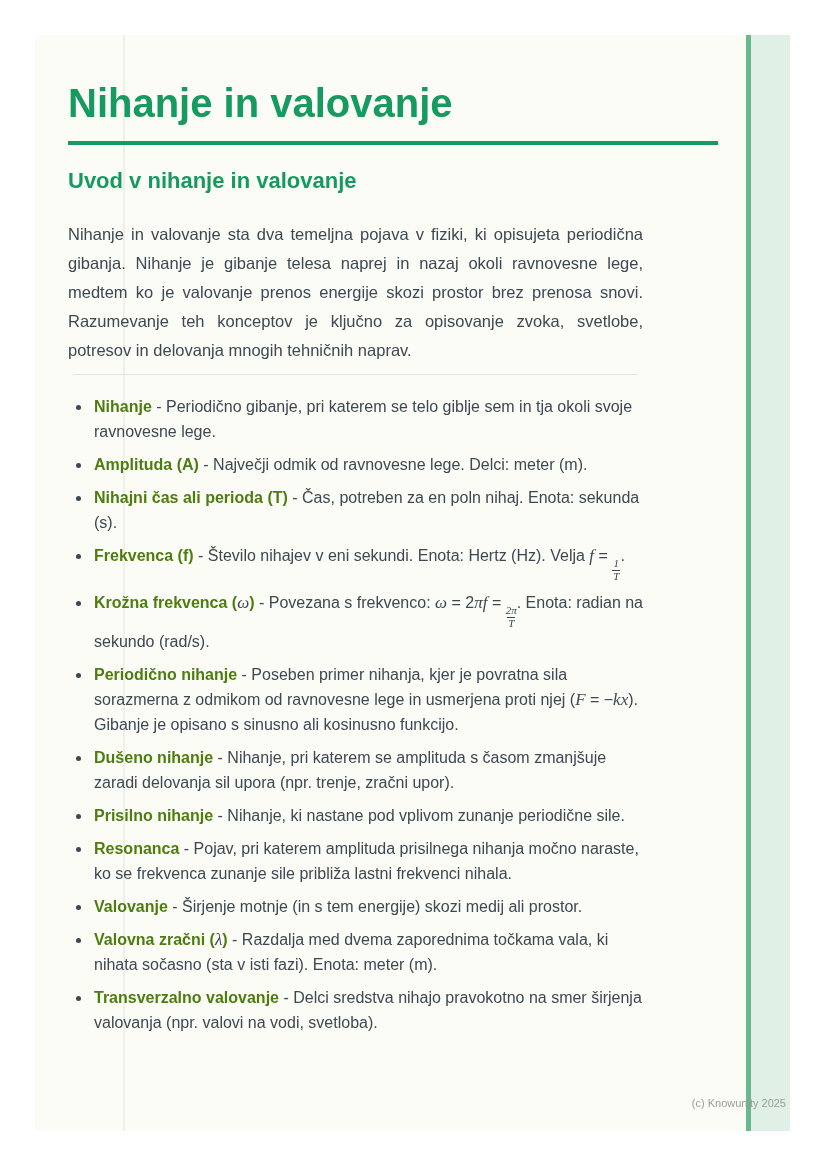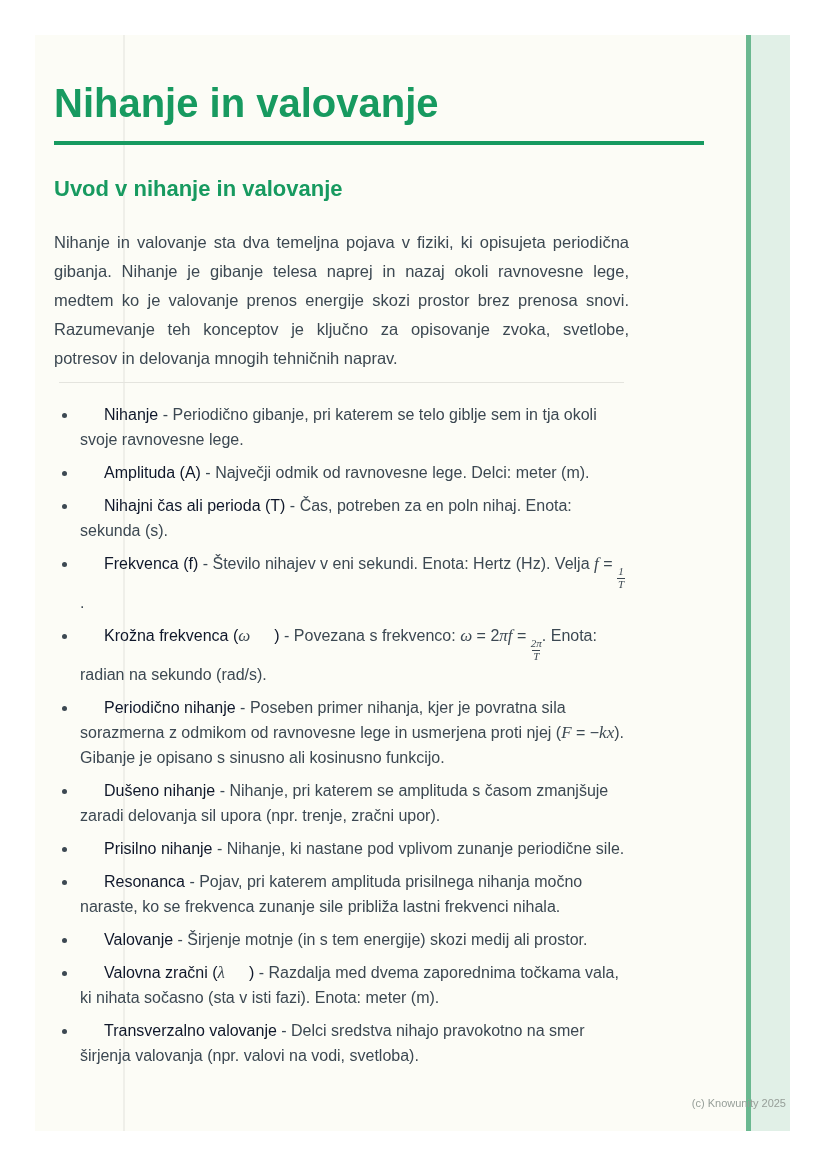--- a/index.html
+++ b/index.html
@@ -41,21 +41,21 @@
   .accent-line {
     position: absolute;
     top: 0;
     right: 39px;
     width: 5px;
     height: 100%;
     background: #6ab890;
   }
   .content {
     position: absolute;
-    left: 19px;
+    left: 33px;
     top: 0;
     width: 575px;
     padding-top: 46px;
     color: #3c4852;
   }
   .page-title {
     font-size: 40px;
     line-height: 44px;
     font-weight: 700;
     color: #179a60;
@@ -67,21 +67,21 @@
     background: #179a60;
     margin-top: 16px;
   }
   .section-heading {
     font-size: 22px;
     line-height: 26px;
     font-weight: 700;
     color: #179a60;
     margin: 0;
   }
-  .h-intro { margin-top: 31px; }
+  .h-intro { margin-top: 23px; }
   .h-defs  { margin-top: 27px; }
   .intro-paragraph {
     margin: 26px 0 6px 0;
     font-size: 16.5px;
     line-height: 29px;
     text-align: justify;
   }
   .section-divider {
     width: 565px;
     height: 1px;
@@ -98,23 +98,22 @@
     font-size: 16px;
     line-height: 25px;
     margin-bottom: 8px;
     padding-left: 2px;
   }
   ul.definitions li::marker {
     color: #3c4852;
     font-size: 15px;
   }
   .term {
-    font-weight: 400;
-    color: #0f172a;
-    margin-left: 24px;
+    font-weight: 700;
+    color: #4d7c0f;
   }
   .math {
     font-family: "Liberation Serif", serif;
     font-style: italic;
     font-size: 17px;
   }
   .frac {
     display: inline-flex;
     flex-direction: column;
     align-items: center;

